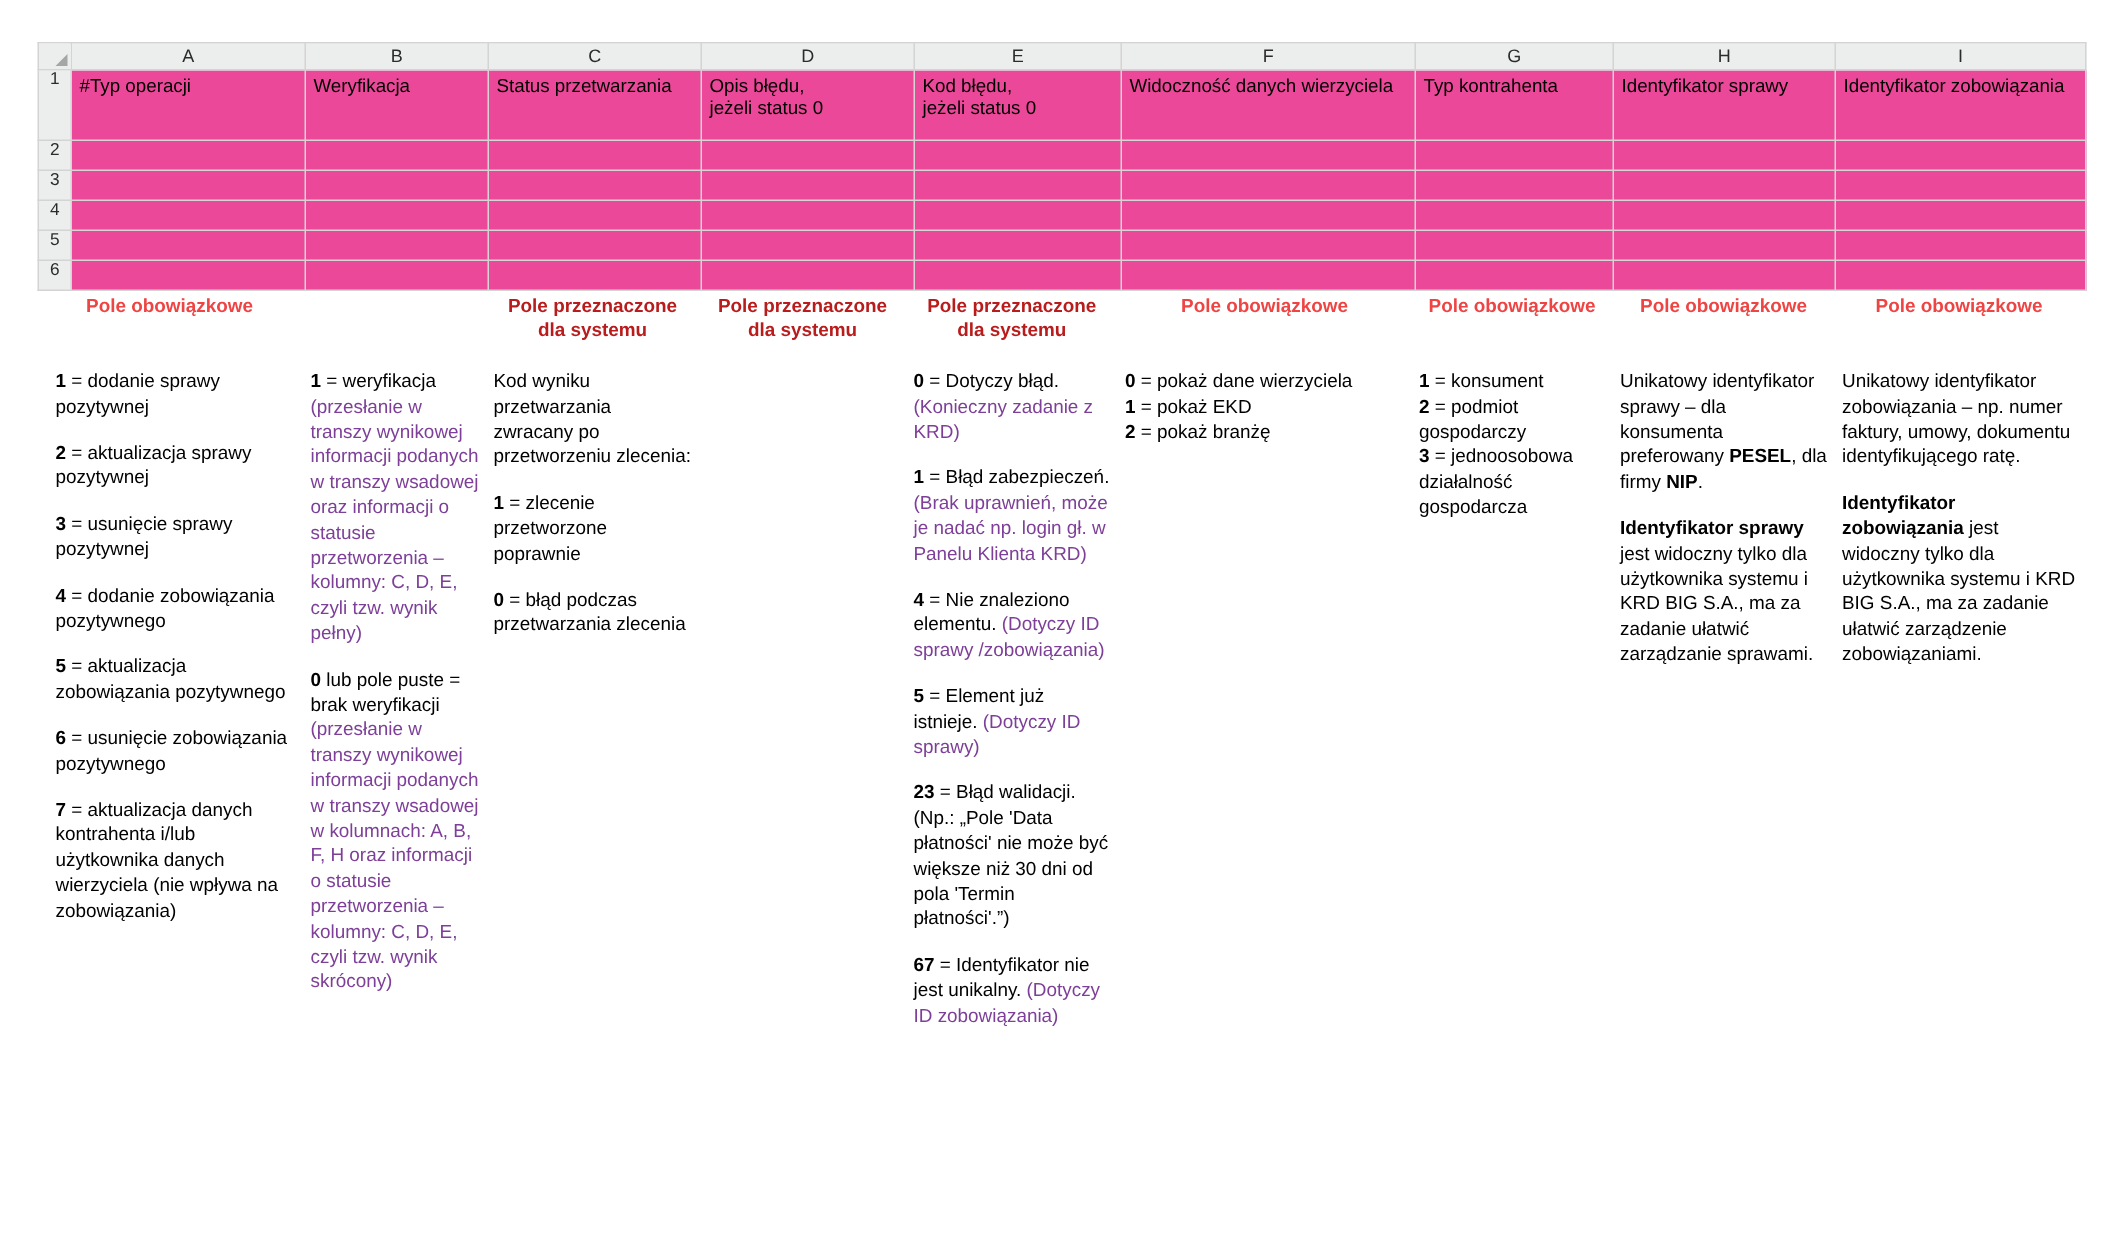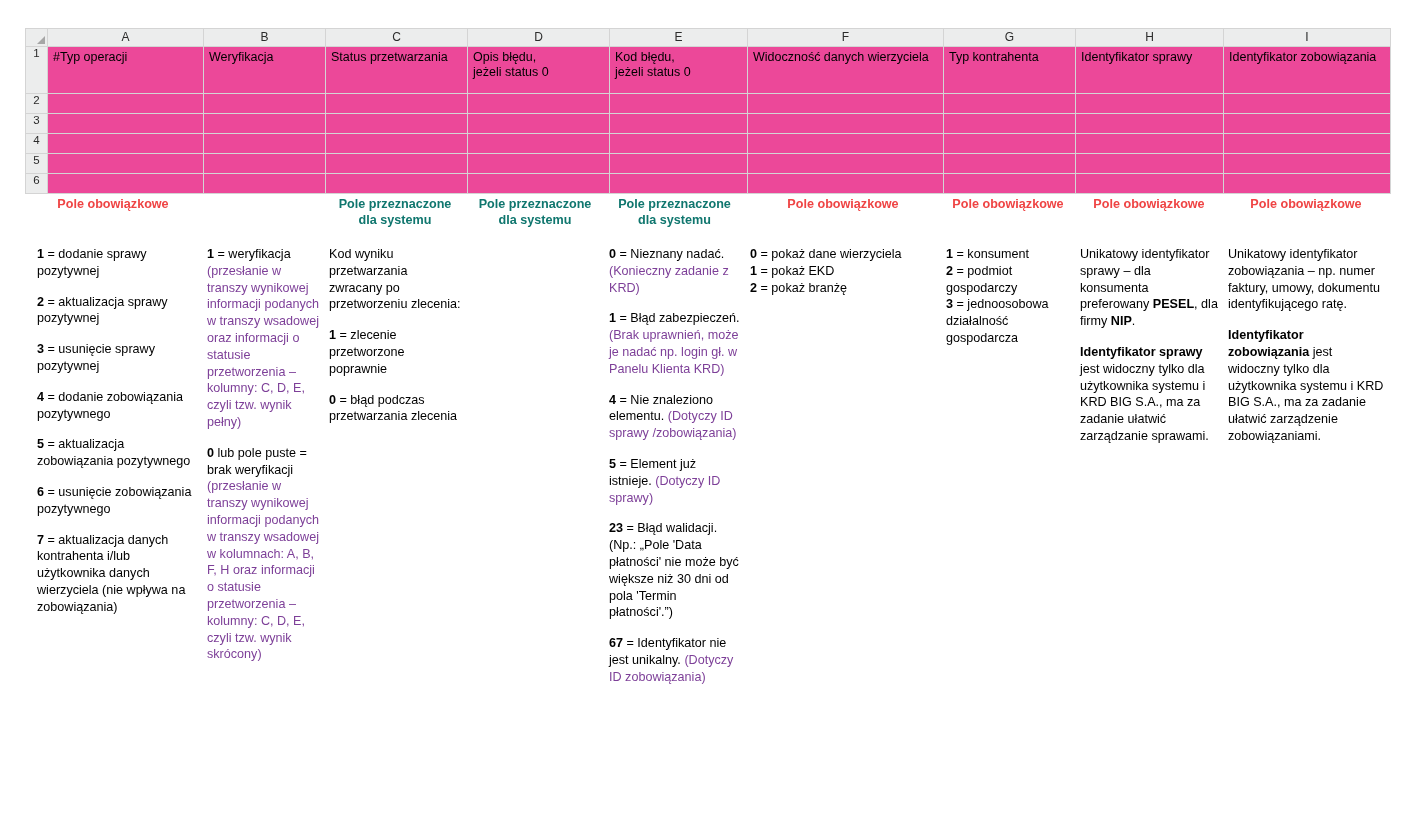--- a/index.html
+++ b/index.html
@@ -102,21 +102,21 @@
   }
   .note-title {
     font-weight: bold;
     font-size: 12.6px;
     text-align: center;
     line-height: 16px;
     min-height: 34px;
     margin-bottom: 16px;
   }
   .note-title.req { color: #ef4444; }
-  .note-title.sys { color: #0f766e; }
+  .note-title.sys { color: #b91c1c; }
   .note-title.blank { color: transparent; }
   .note-body p {
     margin: 0 0 14px 0;
   }
   .note-body p.tight { margin-bottom: 0; }
   .note-body b { font-weight: bold; }
   .pp { color: #7d3f98; }
   .note-body.indent { padding-left: 8px; margin-top: 12px; }
 </style>
 </head>
@@ -255,21 +255,21 @@
         <p><b>0</b><span> = błąd podczas przetwarzania zlecenia</span></p>
       </div>
   </div>
   <div class="note-col" style="width:138px">
     <div class="note-title sys">Pole przeznaczone dla systemu</div>
     <div class="note-body"></div>
   </div>
   <div class="note-col" style="width:141px">
     <div class="note-title sys">Pole przeznaczone dla systemu</div>
     <div class="note-body">
-        <p><b>0</b><span> = Nieznany nadać. </span><span class="pp">(Konieczny zadanie z KRD)</span></p>
+        <p><b>0</b><span> = Dotyczy błąd. </span><span class="pp">(Konieczny zadanie z KRD)</span></p>
         <p><b>1</b><span> = Błąd zabezpieczeń. </span><span class="pp">(Brak uprawnień, może je nadać np. login gł. w Panelu Klienta KRD)</span></p>
         <p><b>4</b><span> = Nie znaleziono elementu. </span><span class="pp">(Dotyczy ID sprawy /zobowiązania)</span></p>
         <p><b>5</b><span> = Element już istnieje. </span><span class="pp">(Dotyczy ID sprawy)</span></p>
         <p><b>23</b><span> = Błąd walidacji. (Np.: „Pole 'Data płatności' nie może być większe niż 30 dni od pola 'Termin płatności'.”)</span></p>
         <p><b>67</b><span> = Identyfikator nie jest unikalny. </span><span class="pp">(Dotyczy ID zobowiązania)</span></p>
       </div>
   </div>
   <div class="note-col" style="width:196px">
     <div class="note-title req">Pole obowiązkowe</div>
     <div class="note-body">

